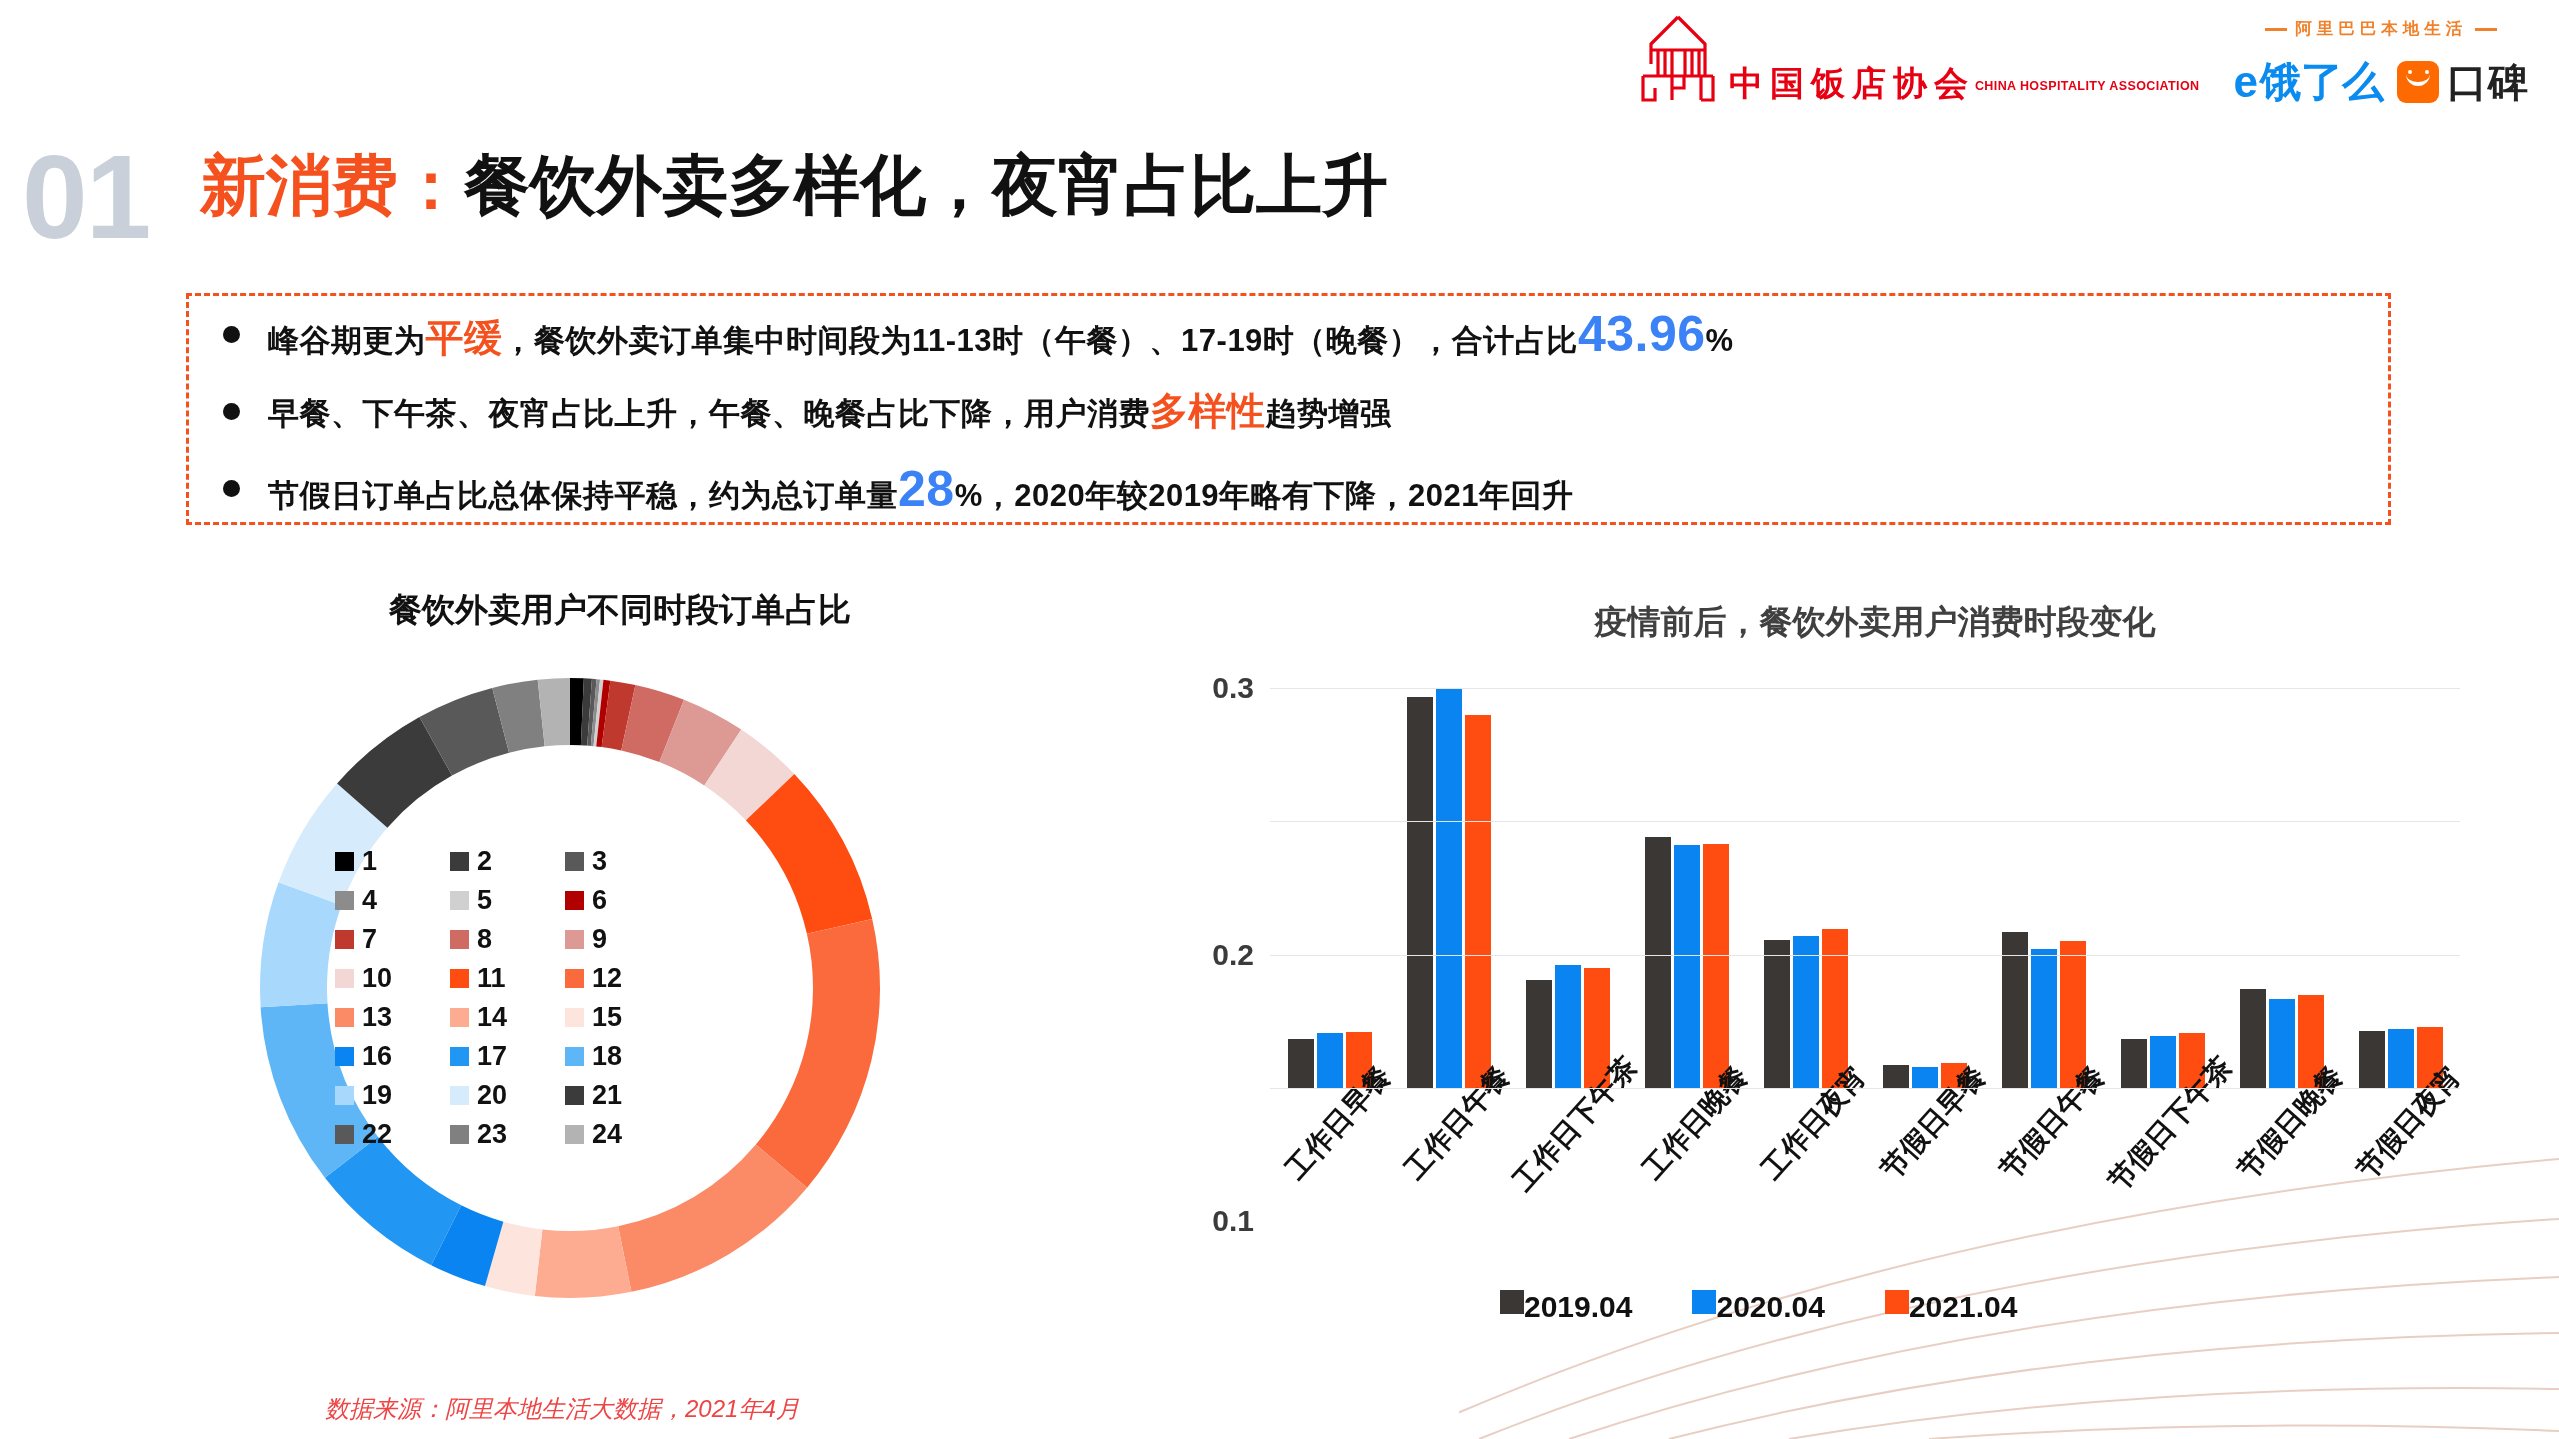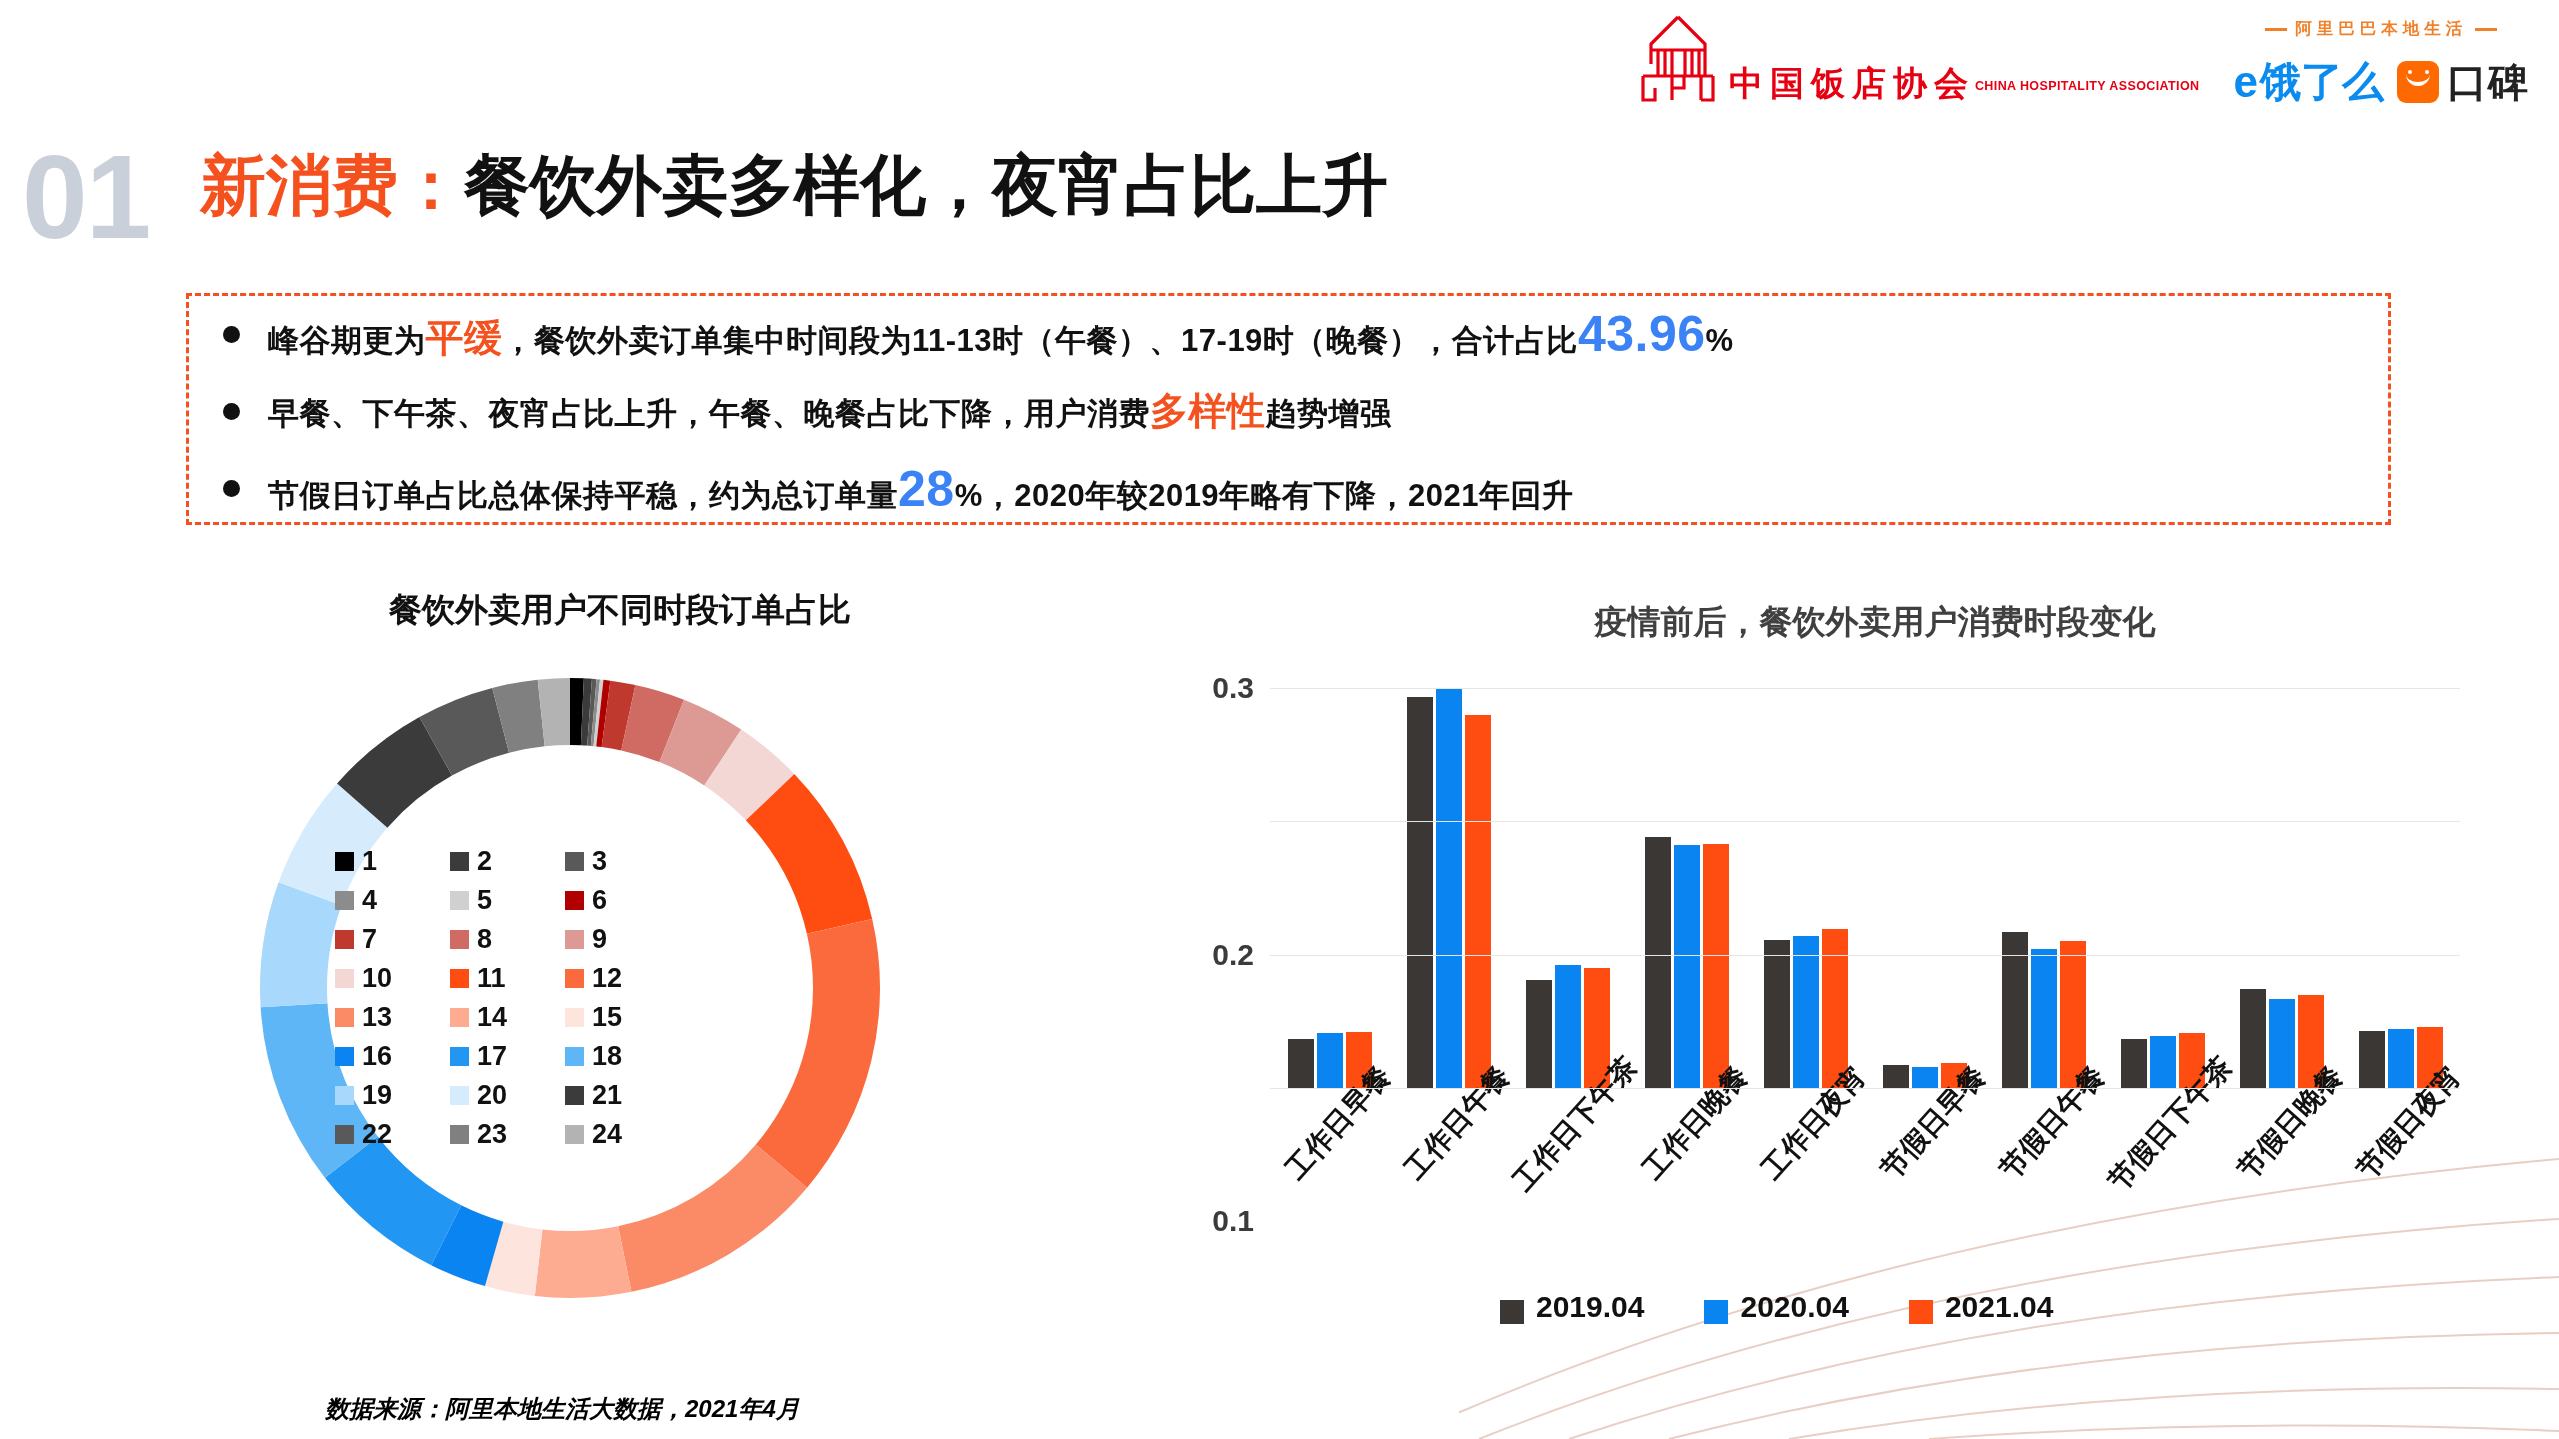--- a/index.html
+++ b/index.html
@@ -56,39 +56,39 @@
   
   .panel-l { position:absolute; left:120px; top:588px; width:1000px; height:840px; }
   .chart-title { font-size:33px; font-weight:bold; color:#111; text-align:center; }
   .donut-wrap { position:absolute; left:130px; top:80px; width:640px; height:640px; }
   .donut-legend { position:absolute; left:215px; top:258px; width:345px;
                   display:grid; grid-template-columns:repeat(3,1fr); row-gap:8px; }
   .lg-item { display:flex; align-items:center; gap:8px; }
   .lg-sw { width:19px; height:19px; flex:0 0 auto; }
   .lg-tx { font-size:27px; font-weight:bold; color:#111; }
   .source { position:absolute; left:205px; top:805px; font-size:24px; font-style:italic;
-            color:#000000; white-space:nowrap;font-weight:bold; }
+            color:#ef4444; white-space:nowrap; }
 
   
   .panel-r { position:absolute; left:1140px; top:600px; width:1380px; height:800px; }
   .bar-title { font-size:33px; font-weight:bold; color:#404040; text-align:center; padding-left:90px; }
   .plot { position:absolute; left:130px; top:88px; width:1190px; height:400px; }
   .gridline { position:absolute; left:0; width:100%; height:1px; background:#e6e6e6; }
   .ytick { position:absolute; right:calc(100% + 16px); transform:translateY(-50%);
            font-size:30px; font-weight:bold; color:#3b3b3b; white-space:nowrap; }
   .groups { position:absolute; left:0; bottom:0; width:100%; height:100%;
             display:flex; align-items:flex-end; }
   .grp { flex:1 1 0; height:100%; display:flex; align-items:flex-end; justify-content:center; gap:3px; position:relative; }
   .bar { width:26px; }
   .xlab { position:absolute; top:calc(100% + 16px); left:50%; font-size:28px; font-weight:bold;
           color:#111; white-space:nowrap; transform-origin:left top;
           transform:rotate(-48deg) translate(-50%,0); }
   .xlab span { display:inline-block; transform:translateX(-6%); }
   .bar-legend { position:absolute; left:360px; top:690px; display:flex; gap:60px; align-items:center; }
-  .bl-item { display:flex; align-items:flex-end; gap:12px; }
+  .bl-item { display:flex; align-items:flex-start; }
   .bl-sw { width:24px; height:24px; }
   .bl-tx { font-size:30px; font-weight:bold; color:#111; }
 </style>
 </head>
 <body>
 
 <div id="slide">
 
   <svg class="arcs" viewBox="0 0 1100 520" preserveAspectRatio="none">
     <g fill="none" stroke="#e8cfc4" stroke-width="2">

